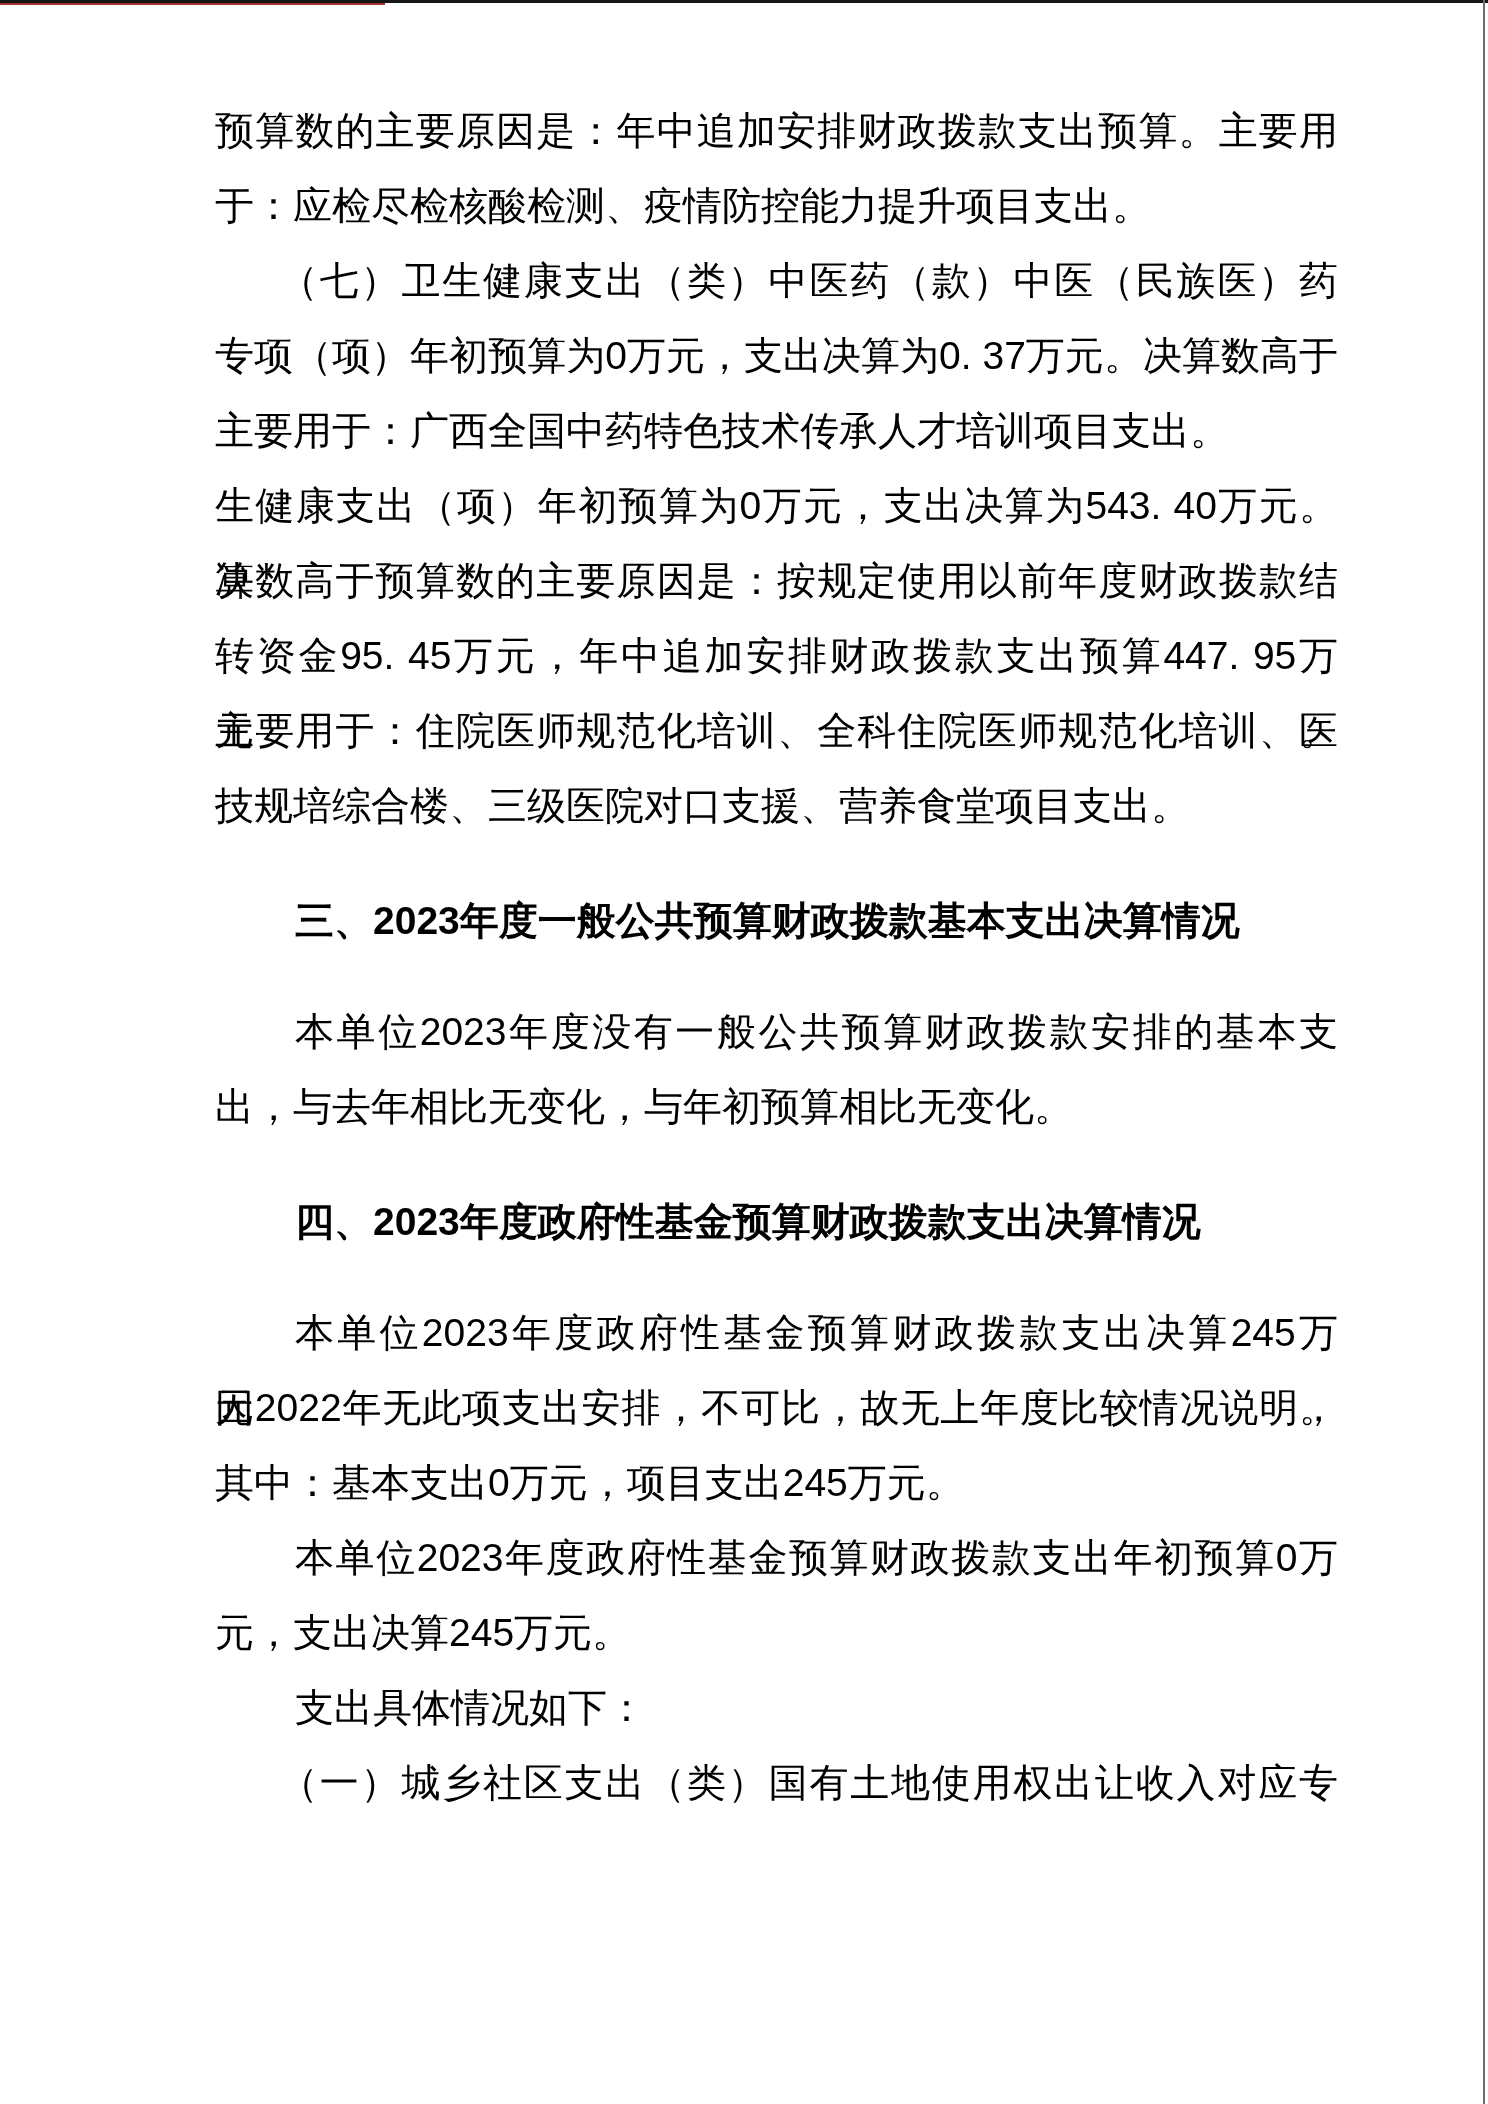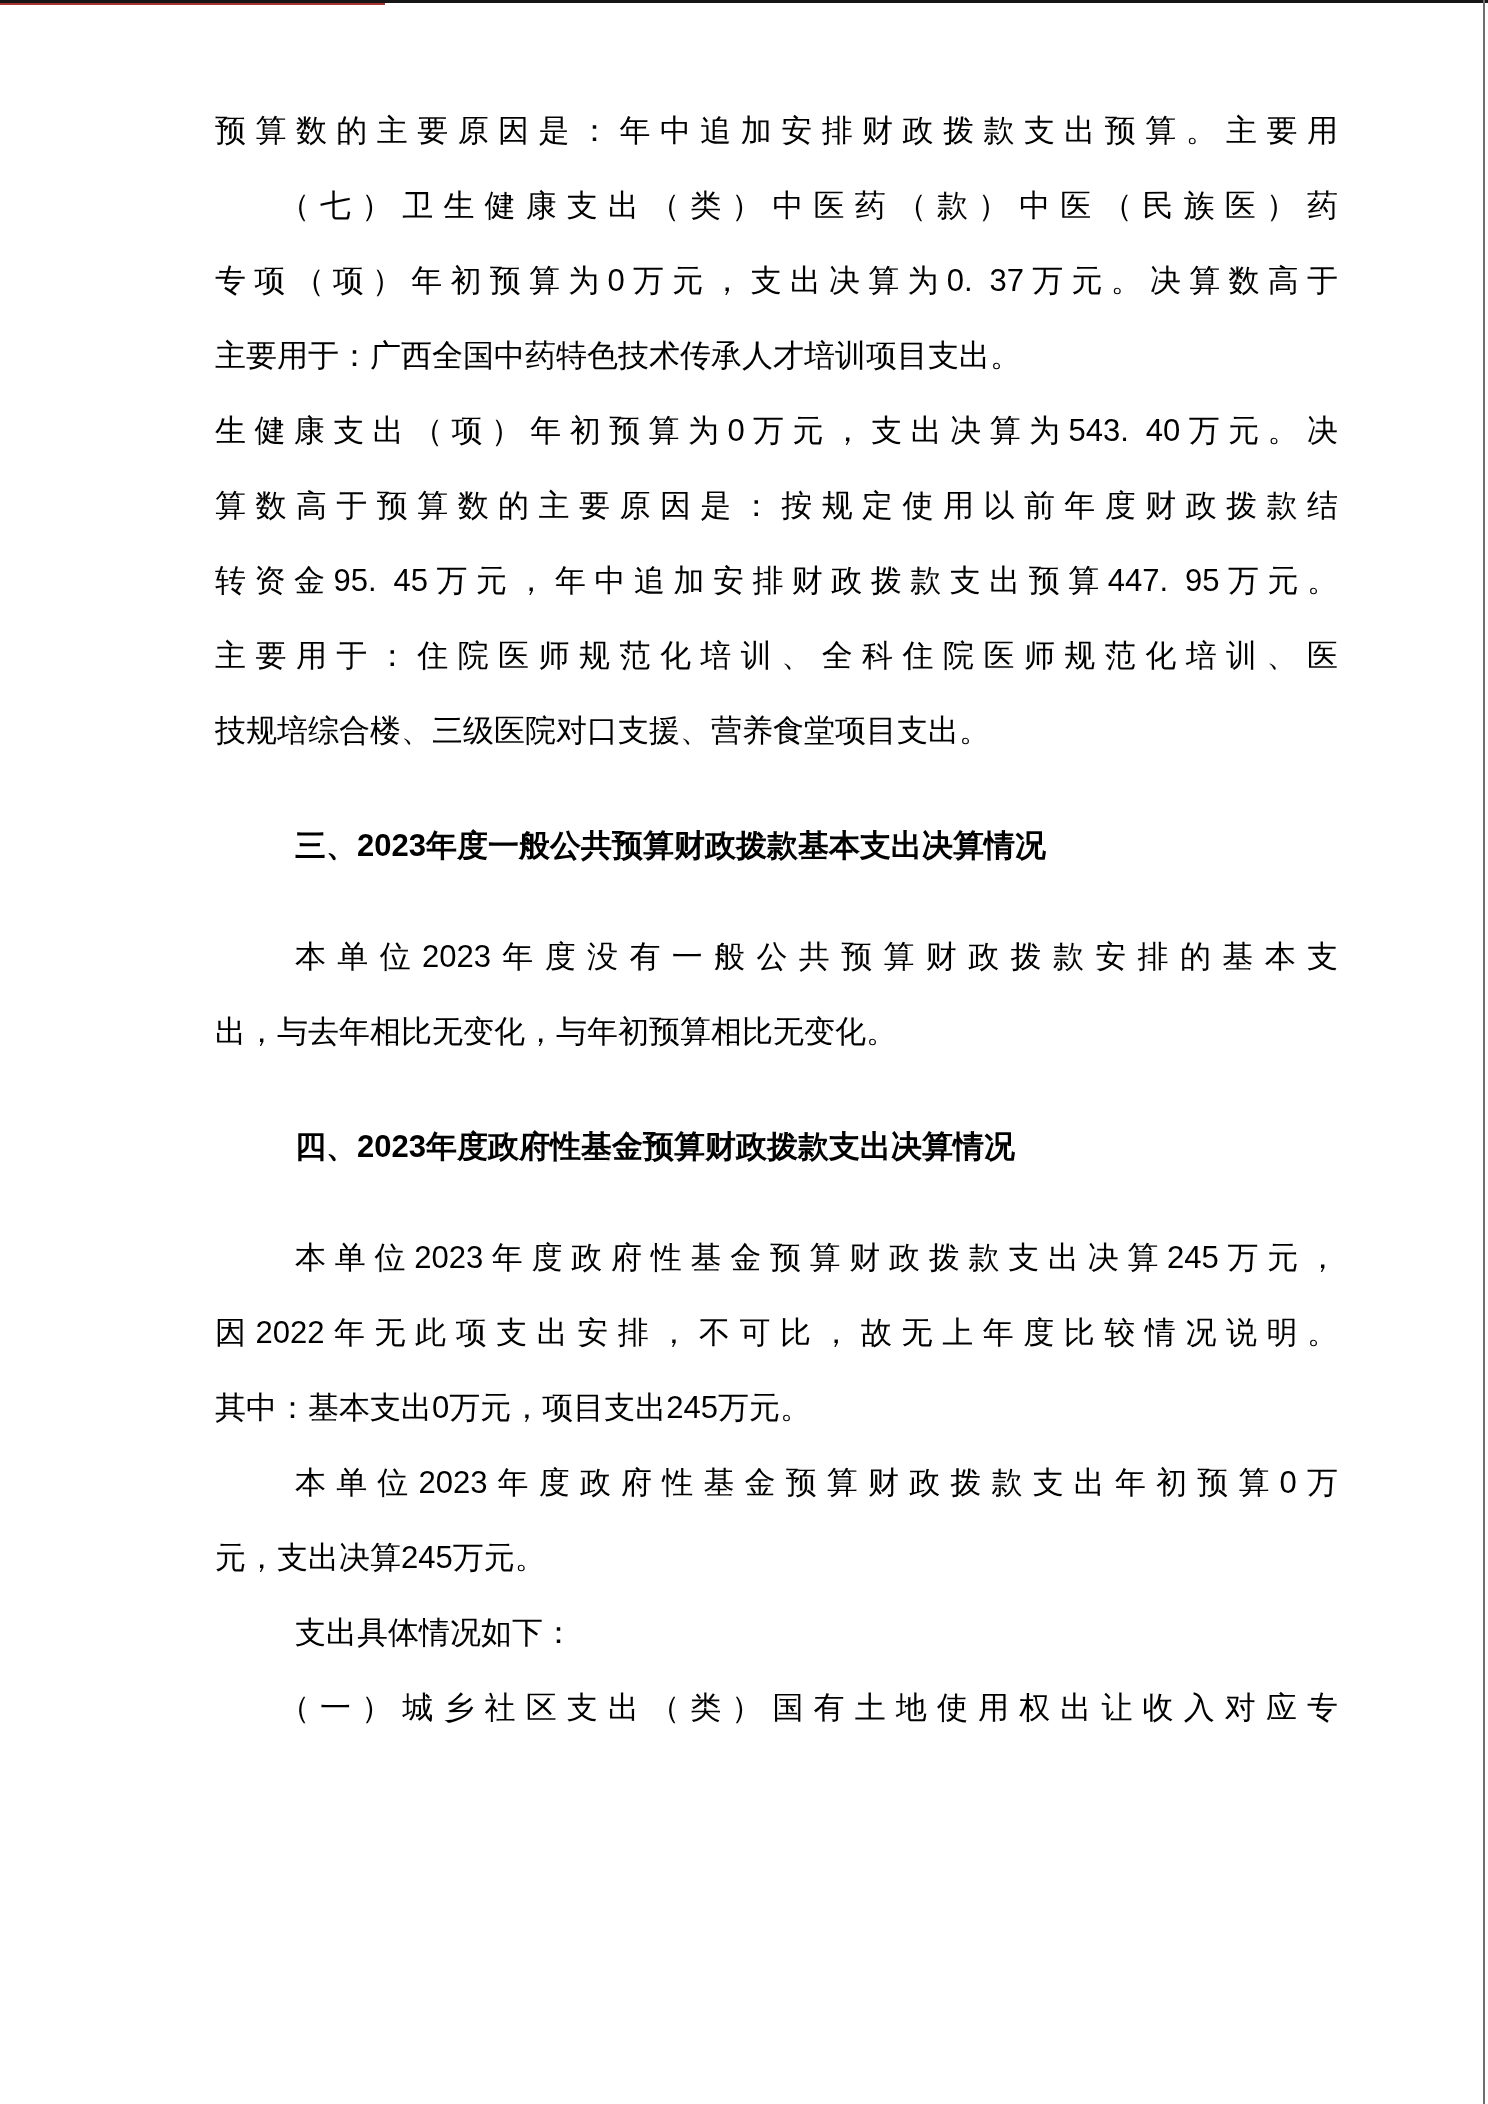--- a/index.html
+++ b/index.html
@@ -36,21 +36,21 @@
     background: #6e6e6e;
   }
   
   .doc-body {
     position: absolute;
     left: 215px;
     top: 93px;
     width: 1123px;
   }
   .line {
-    font-size: 31px;
+    font-size: 39px;
     height: 75px;
     line-height: 75px;
     white-space: normal;
     overflow: visible;
   }
   .line.justify {
     text-align: justify;
     text-align-last: justify;
   }
   .line.indent-paren { text-indent: 64px; }
@@ -74,20 +74,21 @@
 </head>
 <body>
 
 <div class="page">
   <div class="artifact-top"></div>
   <div class="artifact-top-red"></div>
   <div class="artifact-right"></div>
 
   <main class="doc-body" id="doc-body">
       <div class="line kind-body justify">预算数的主要原因是：年中追加安排财政拨款支出预算。主要用</div>
+      <div class="line kind-body">于：应检尽检核酸检测、疫情防控能力提升项目支出。</div>
       <div class="line kind-body justify indent-paren">（七）卫生健康支出（类）中医药（款）中医（民族医）药</div>
       <div class="line kind-body justify">专项（项）年初预算为0万元，支出决算为0. 37万元。决算数高于</div>
       <div class="line kind-body">主要用于：广西全国中药特色技术传承人才培训项目支出。</div>
       <div class="line kind-body justify">生健康支出（项）年初预算为0万元，支出决算为543. 40万元。决</div>
       <div class="line kind-body justify">算数高于预算数的主要原因是：按规定使用以前年度财政拨款结</div>
       <div class="line kind-body justify">转资金95. 45万元，年中追加安排财政拨款支出预算447. 95万元。</div>
       <div class="line kind-body justify">主要用于：住院医师规范化培训、全科住院医师规范化培训、医</div>
       <div class="line kind-body">技规培综合楼、三级医院对口支援、营养食堂项目支出。</div>
       <div class="line kind-heading indent-text">三、2023年度一般公共预算财政拨款基本支出决算情况</div>
       <div class="line kind-body justify indent-text">本单位2023年度没有一般公共预算财政拨款安排的基本支</div>

